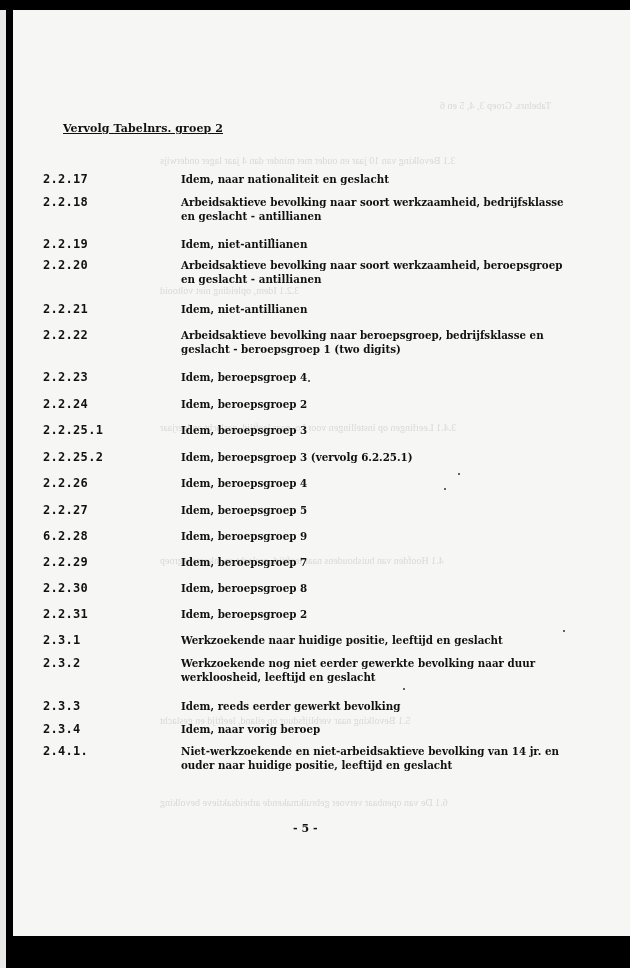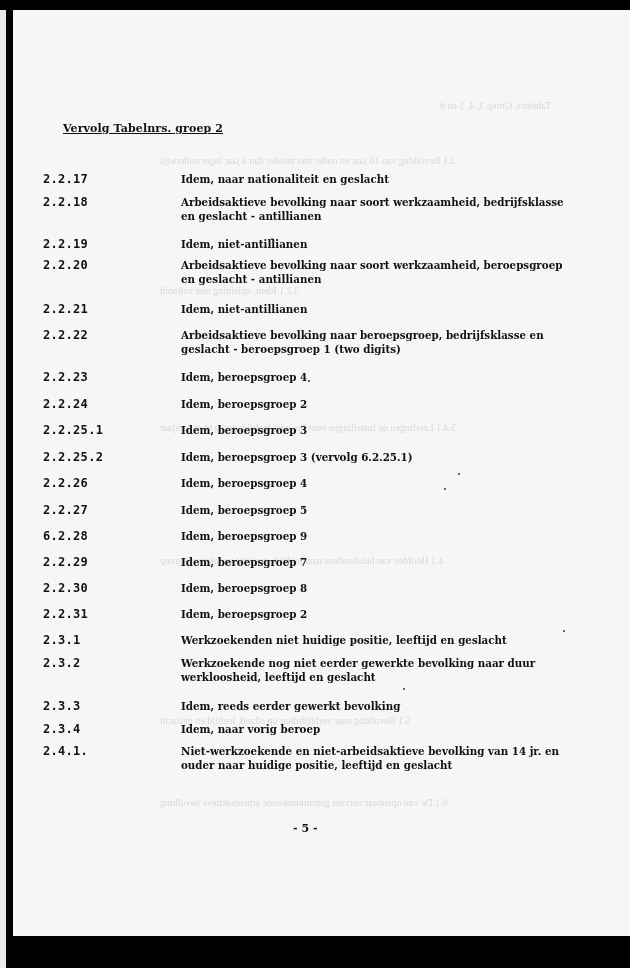--- a/index.html
+++ b/index.html
@@ -93,21 +93,21 @@
       <div class="row" style="top: 571px;">
         <span class="num">2.2.30</span>
         <span class="desc">Idem, beroepsgroep 8</span>
       </div>
       <div class="row" style="top: 597px;">
         <span class="num">2.2.31</span>
         <span class="desc">Idem, beroepsgroep 2</span>
       </div>
       <div class="row" style="top: 623px;">
         <span class="num">2.3.1</span>
-        <span class="desc">Werkzoekenden niet huidige positie, leeftijd en geslacht</span>
+        <span class="desc">Werkzoekende naar huidige positie, leeftijd en geslacht</span>
       </div>
       <div class="row" style="top: 646px;">
         <span class="num">2.3.2</span>
         <span class="desc">Werkzoekende nog niet eerder gewerkte bevolking naar duur werkloosheid, leeftijd en geslacht</span>
       </div>
       <div class="row" style="top: 689px;">
         <span class="num">2.3.3</span>
         <span class="desc">Idem, reeds eerder gewerkt bevolking</span>
       </div>
       <div class="row" style="top: 712px;">

